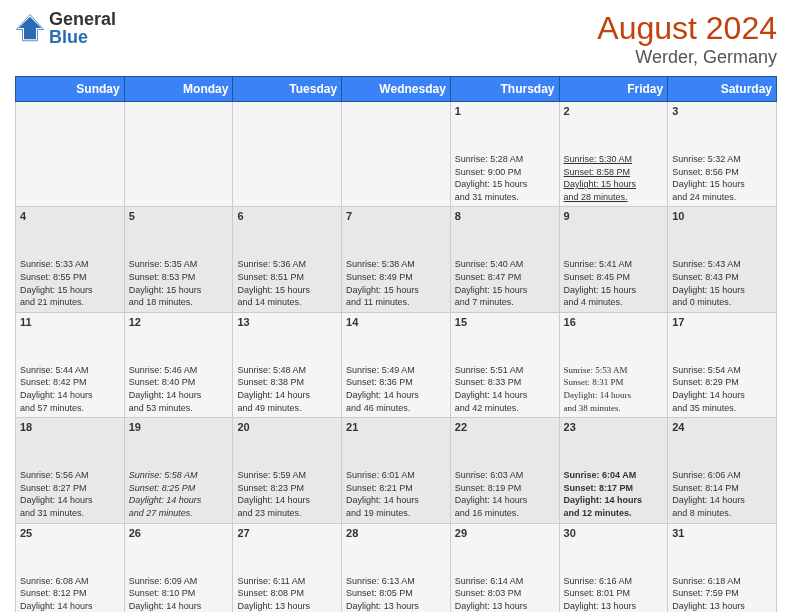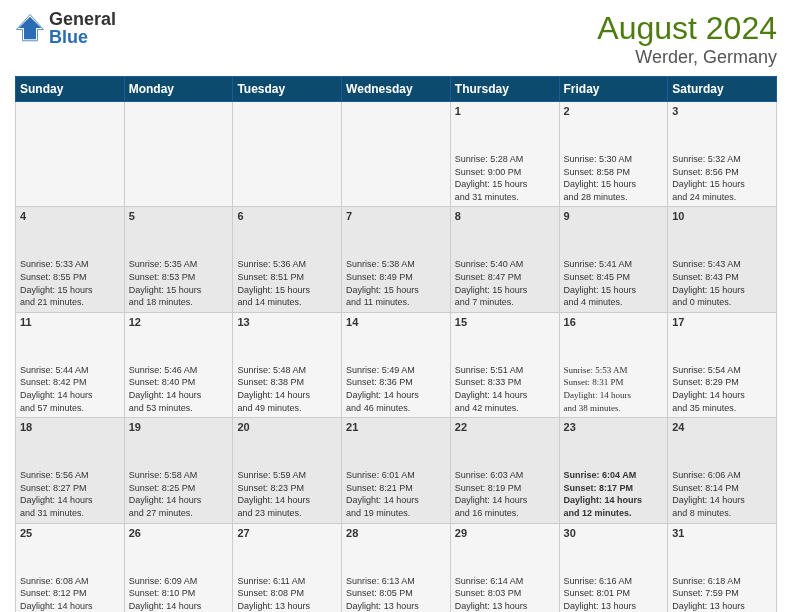--- a/index.html
+++ b/index.html
@@ -43,38 +43,38 @@
     .logo-icon {
       width: 30px;
       height: 30px;
       margin-right: 4px;
     }
     .title-block {
       text-align: right;
     }
     .month-year {
       font-size: 32px;
-      color: #4d7c0f;
+      color: #c2410c;
       font-weight: normal;
     }
     .location {
       font-size: 18px;
       color: #555;
     }
     table {
       width: 100%;
       border-collapse: collapse;
       table-layout: fixed;
     }
     thead th {
-      background-color: #0c4a6e;
+      background-color: #3b82f6;
       color: #fff;
       font-size: 12px;
       padding: 5px 4px;
-      text-align: left;
+      text-align: right;
       border: 1px solid #1a5a9a;
     }
     tbody td {
       border: 1px solid #ccc;
       vertical-align: top;
       padding: 3px 4px;
       font-size: 9.5px;
       color: #333;
       height: 82px;
     }
@@ -138,21 +138,21 @@
           <td></td>
           <td>
             <span class="day-num">1</span>
             <div class="day-info" style="white-space: pre-wrap;">Sunrise: 5:28 AM
 Sunset: 9:00 PM
 Daylight: 15 hours
 and 31 minutes.</div>
           </td>
           <td>
             <span class="day-num">2</span>
-            <div class="day-info" style="white-space: pre-wrap;">Sunrise: 5:30 AM
+            <div class="day-info" style="white-space: pre-wrap; text-decoration: underline;">Sunrise: 5:30 AM
 Sunset: 8:58 PM
 Daylight: 15 hours
 and 28 minutes.</div>
           </td>
           <td>
             <span class="day-num">3</span>
             <div class="day-info" style="white-space: pre-wrap;">Sunrise: 5:32 AM
 Sunset: 8:56 PM
 Daylight: 15 hours
 and 24 minutes.</div>
@@ -263,21 +263,21 @@
         <tr>
           <td>
             <span class="day-num">18</span>
             <div class="day-info" style="white-space: pre-wrap;">Sunrise: 5:56 AM
 Sunset: 8:27 PM
 Daylight: 14 hours
 and 31 minutes.</div>
           </td>
           <td>
             <span class="day-num">19</span>
-            <div class="day-info" style="white-space: pre-wrap;">Sunrise: 5:58 AM
+            <div class="day-info" style="white-space: pre-wrap; font-style: italic;">Sunrise: 5:58 AM
 Sunset: 8:25 PM
 Daylight: 14 hours
 and 27 minutes.</div>
           </td>
           <td>
             <span class="day-num">20</span>
             <div class="day-info" style="white-space: pre-wrap;">Sunrise: 5:59 AM
 Sunset: 8:23 PM
 Daylight: 14 hours
 and 23 minutes.</div>

